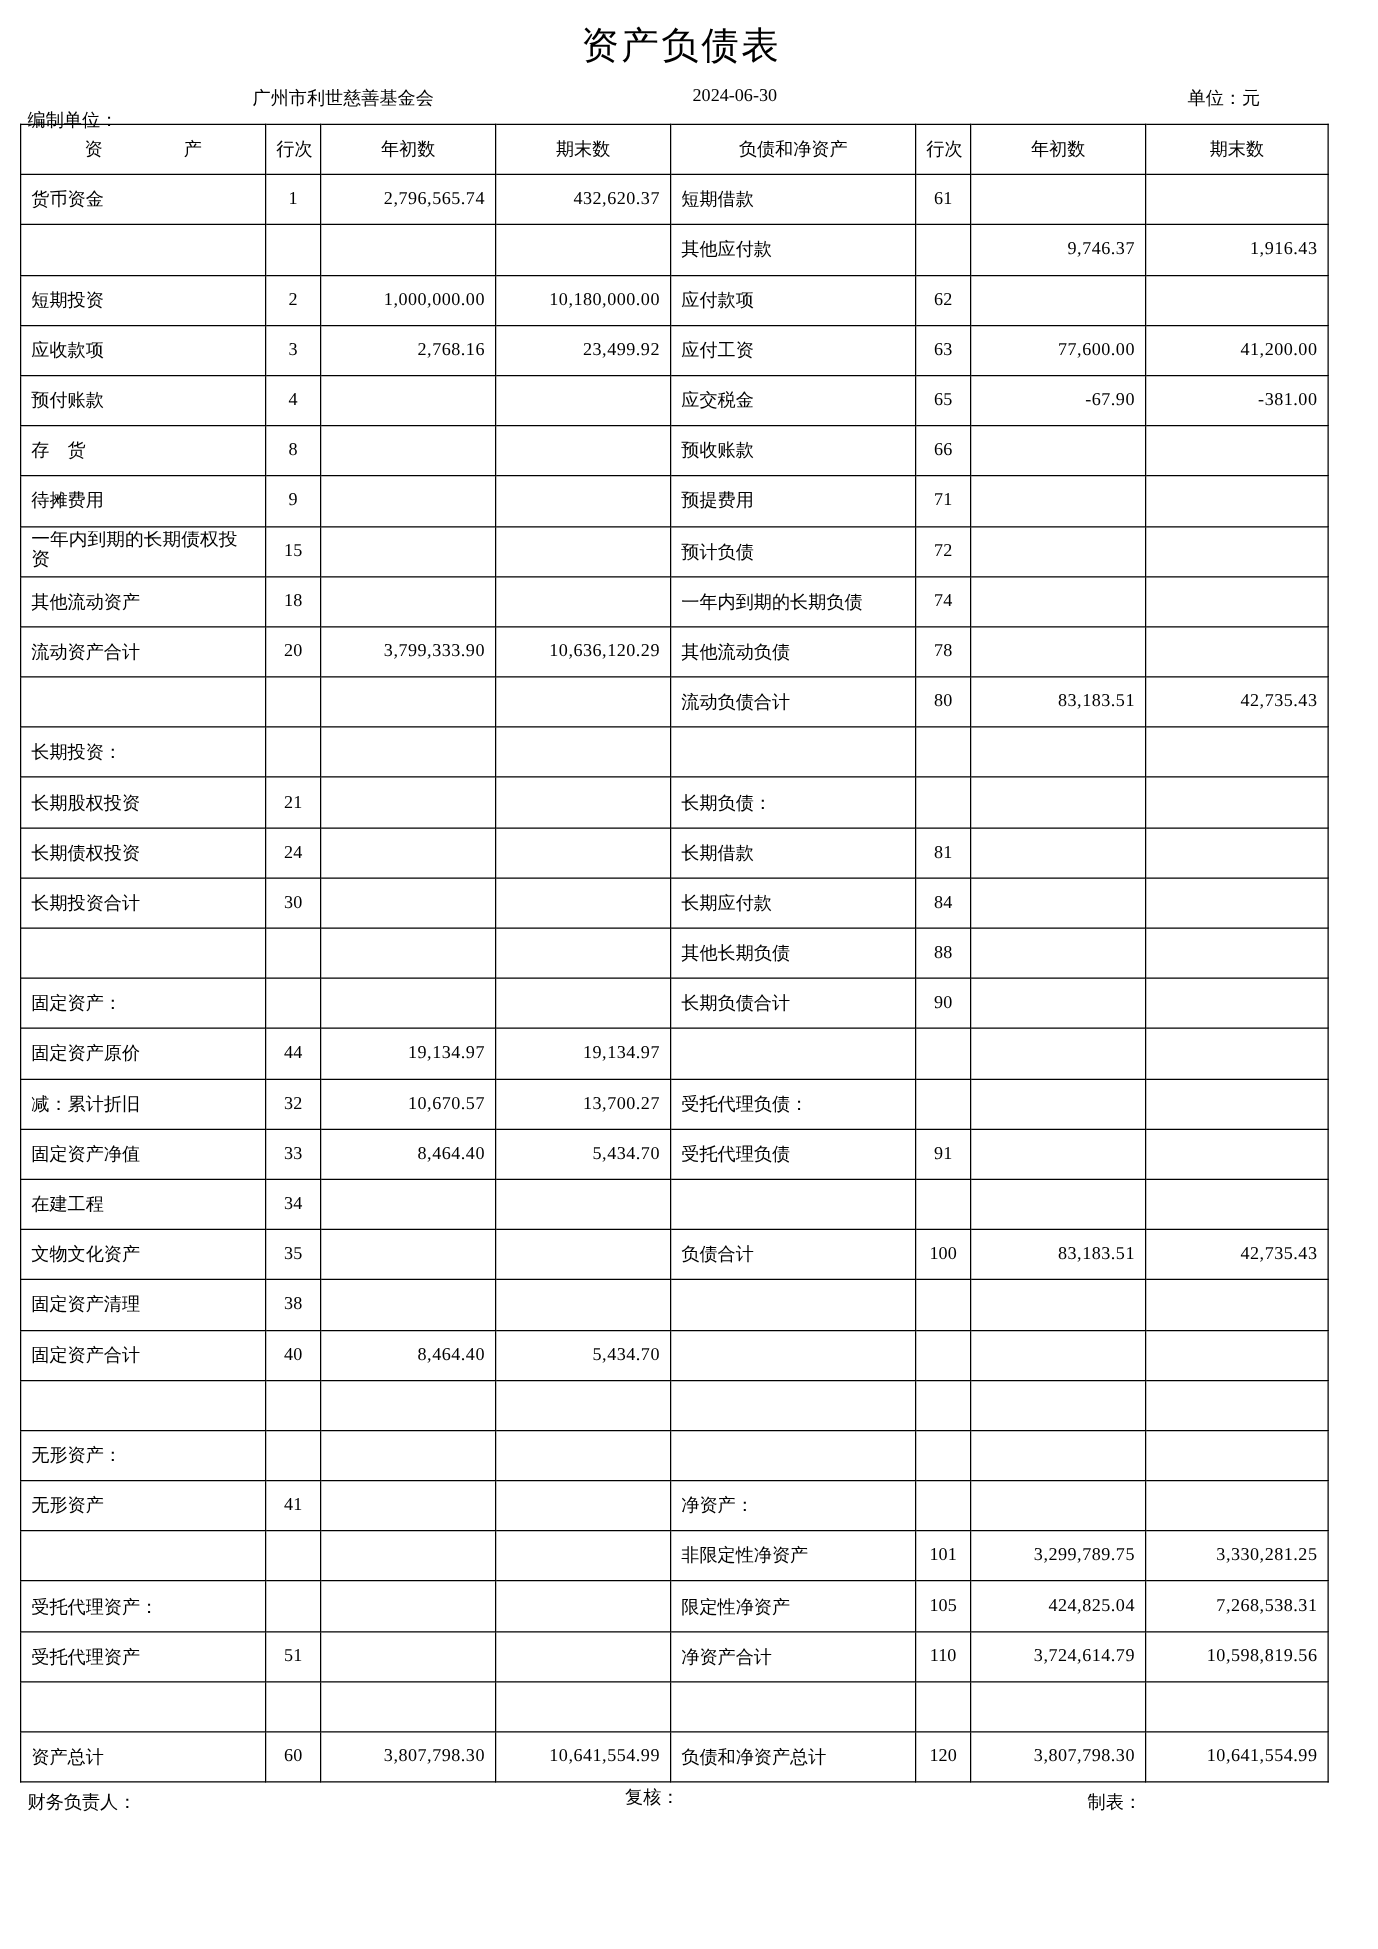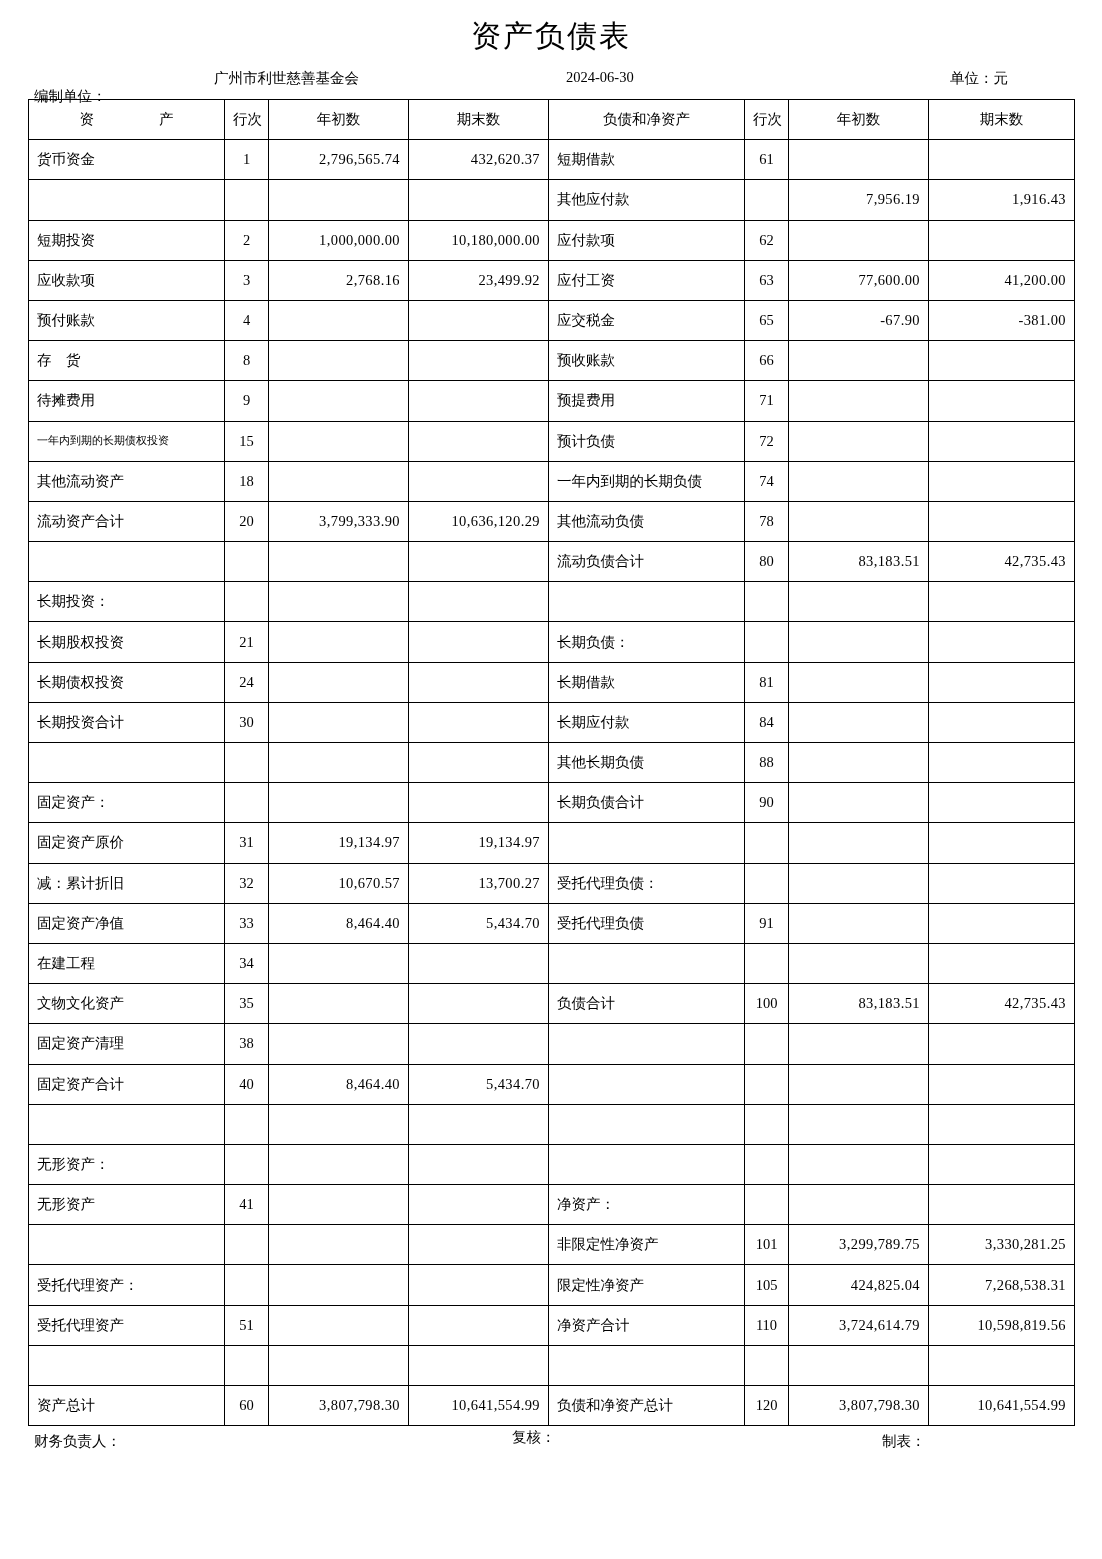--- a/index.html
+++ b/index.html
@@ -11,21 +11,21 @@
     width: 1102px;
     height: 1559px;
     font-family: "Liberation Serif", "DejaVu Serif", serif;
     color: #000000;
     position: relative;
   }
   .page {
     width: 1102px;
     height: 1369px;
     box-sizing: border-box;
-    padding: 10px 28px 0 28px;
+    padding: 10px 28px 0 16px;
     position: relative;
   }
   .doc-title {
     text-align: center;
     font-size: 30px;
     letter-spacing: 2px;
     font-weight: 400;
     margin: 6px 0 10px 0;
     font-family: "Liberation Serif", "DejaVu Serif", serif;
   }
@@ -94,21 +94,21 @@
     letter-spacing: 0.4px;
   }
   .lineno {
     text-align: center;
   }
   .lbl0 { padding-left: 4px; }
   .lbl1 { padding-left: 18px; }
   .lbl2 { padding-left: 34px; }
   .two-line {
     line-height: 1.05;
-    font-size: 11px;
+    font-size: 15px;
     white-space: normal;
     display: block;
     max-height: 38px;
     overflow: hidden;
   }
   .footer-row {
     position: relative;
     height: 40px;
     font-size: 14.5px;
   }
@@ -164,21 +164,21 @@
           <td class="num"></td>
           <td class="num"></td>
         </tr>
         <tr>
           <td class="lbl1"></td>
           <td class="lineno"></td>
           <td class="num"></td>
           <td class="num"></td>
           <td class="lbl1">其他应付款</td>
           <td class="lineno"></td>
-          <td class="num">7,956.19</td>
+          <td class="num">9,746.37</td>
           <td class="num">1,916.43</td>
         </tr>
         <tr>
           <td class="lbl1">短期投资</td>
           <td class="lineno">2</td>
           <td class="num">1,000,000.00</td>
           <td class="num">10,180,000.00</td>
           <td class="lbl1">应付款项</td>
           <td class="lineno">62</td>
           <td class="num"></td>
@@ -321,21 +321,21 @@
           <td class="lineno"></td>
           <td class="num"></td>
           <td class="num"></td>
           <td class="lbl1">长期负债合计</td>
           <td class="lineno">90</td>
           <td class="num"></td>
           <td class="num"></td>
         </tr>
         <tr>
           <td class="lbl1">固定资产原价</td>
-          <td class="lineno">31</td>
+          <td class="lineno">44</td>
           <td class="num">19,134.97</td>
           <td class="num">19,134.97</td>
           <td class="lbl0"></td>
           <td class="lineno"></td>
           <td class="num"></td>
           <td class="num"></td>
         </tr>
         <tr>
           <td class="lbl1">减：累计折旧</td>
           <td class="lineno">32</td>

